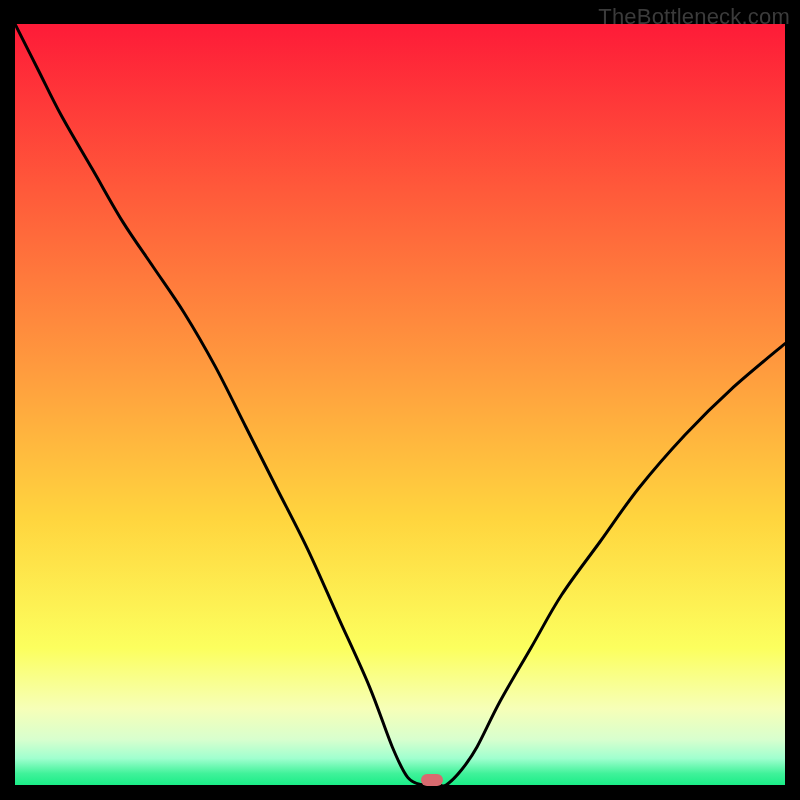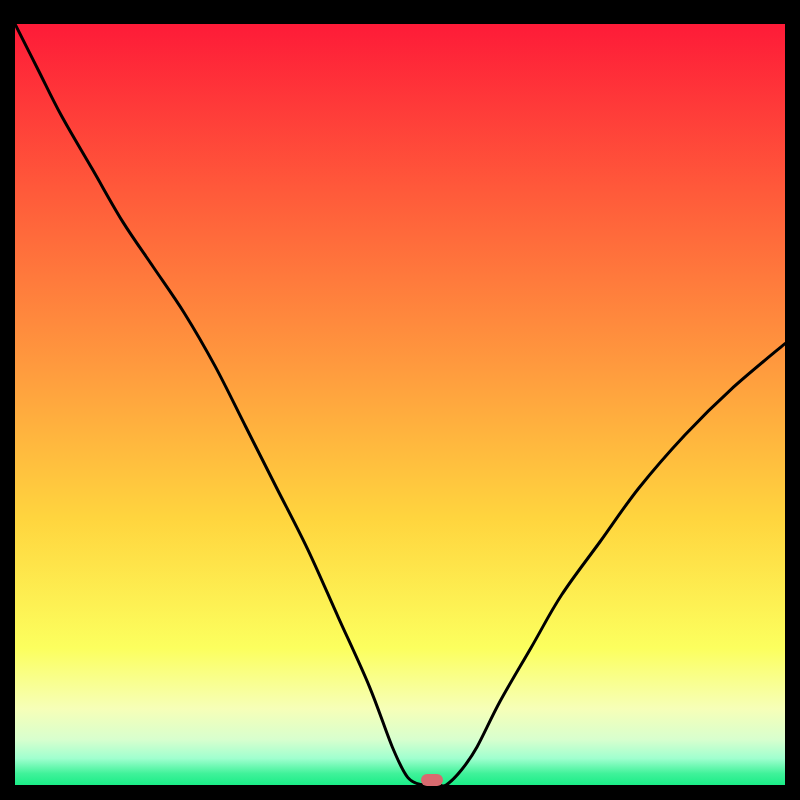--- a/index.html
+++ b/index.html
@@ -45,20 +45,21 @@
     height: 12px;
     background: #d86a6f;
     border-radius: 6px;
   }
 </style>
 </head>
 <body>
 
 <div class="frame">
 
+  <div class="watermark">TheBottleneck.com</div>
 
   <div class="plot">
     <svg viewBox="0 0 770 761" preserveAspectRatio="none">
       <defs>
         <linearGradient id="bg-grad" x1="0" y1="0" x2="0" y2="1">
           <stop offset="0" stop-color="#fe1b38"></stop>
           <stop offset="0.22" stop-color="#ff5a3a"></stop>
           <stop offset="0.45" stop-color="#ff9a3e"></stop>
           <stop offset="0.65" stop-color="#ffd53e"></stop>
           <stop offset="0.82" stop-color="#fcff5e"></stop>

